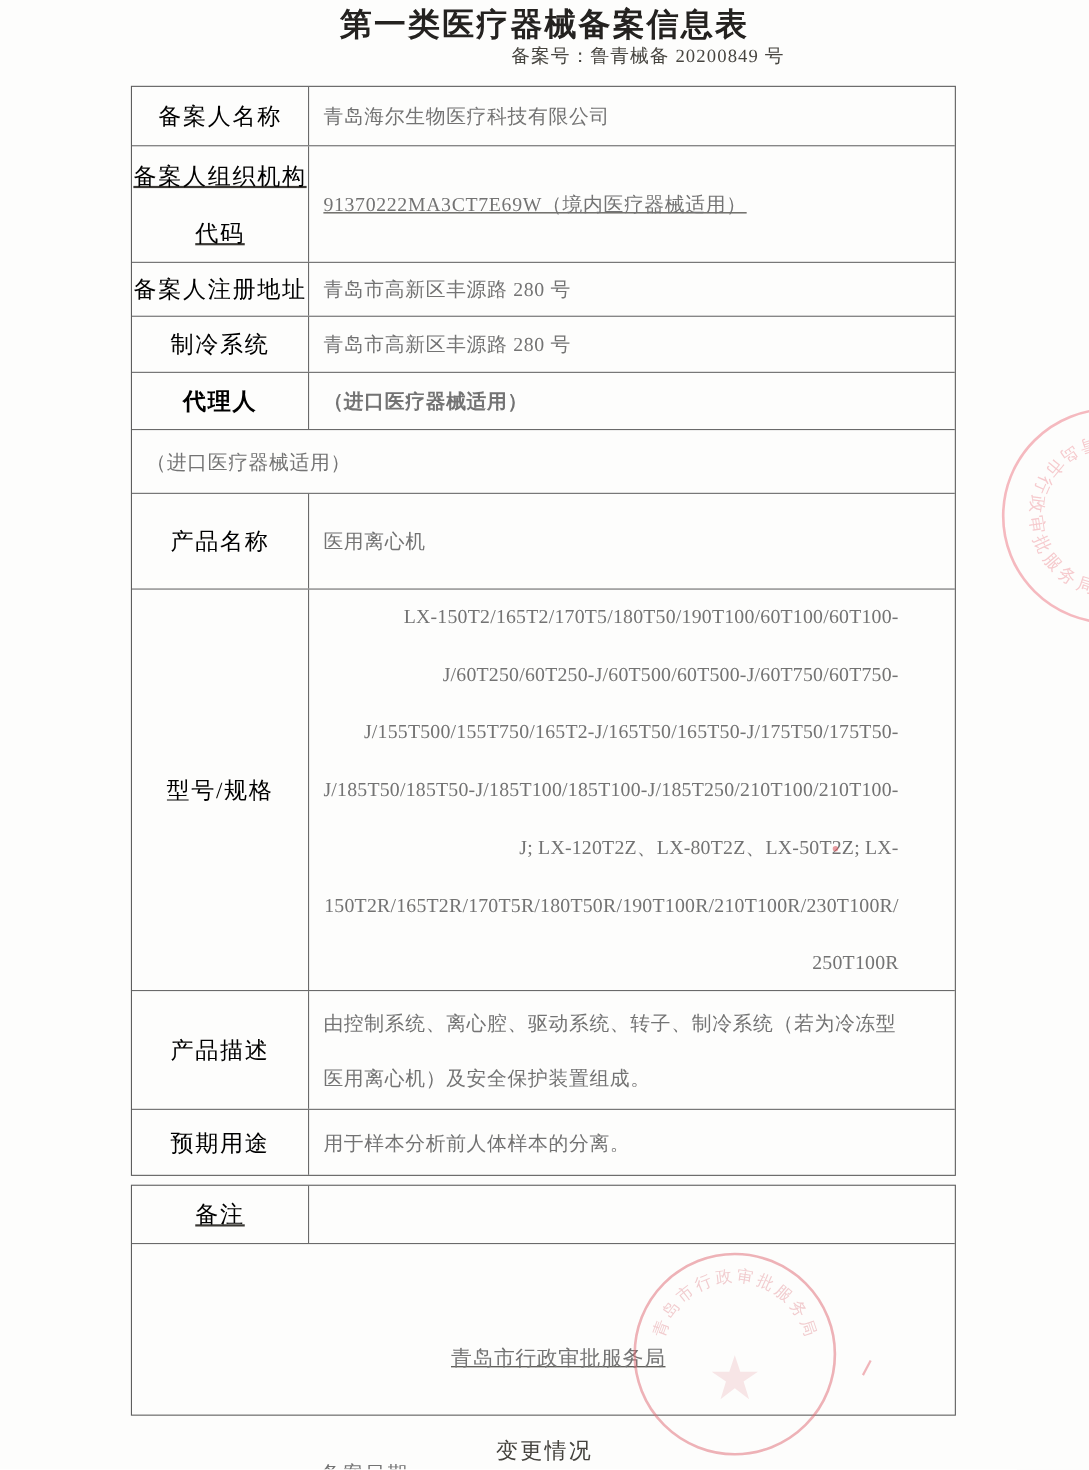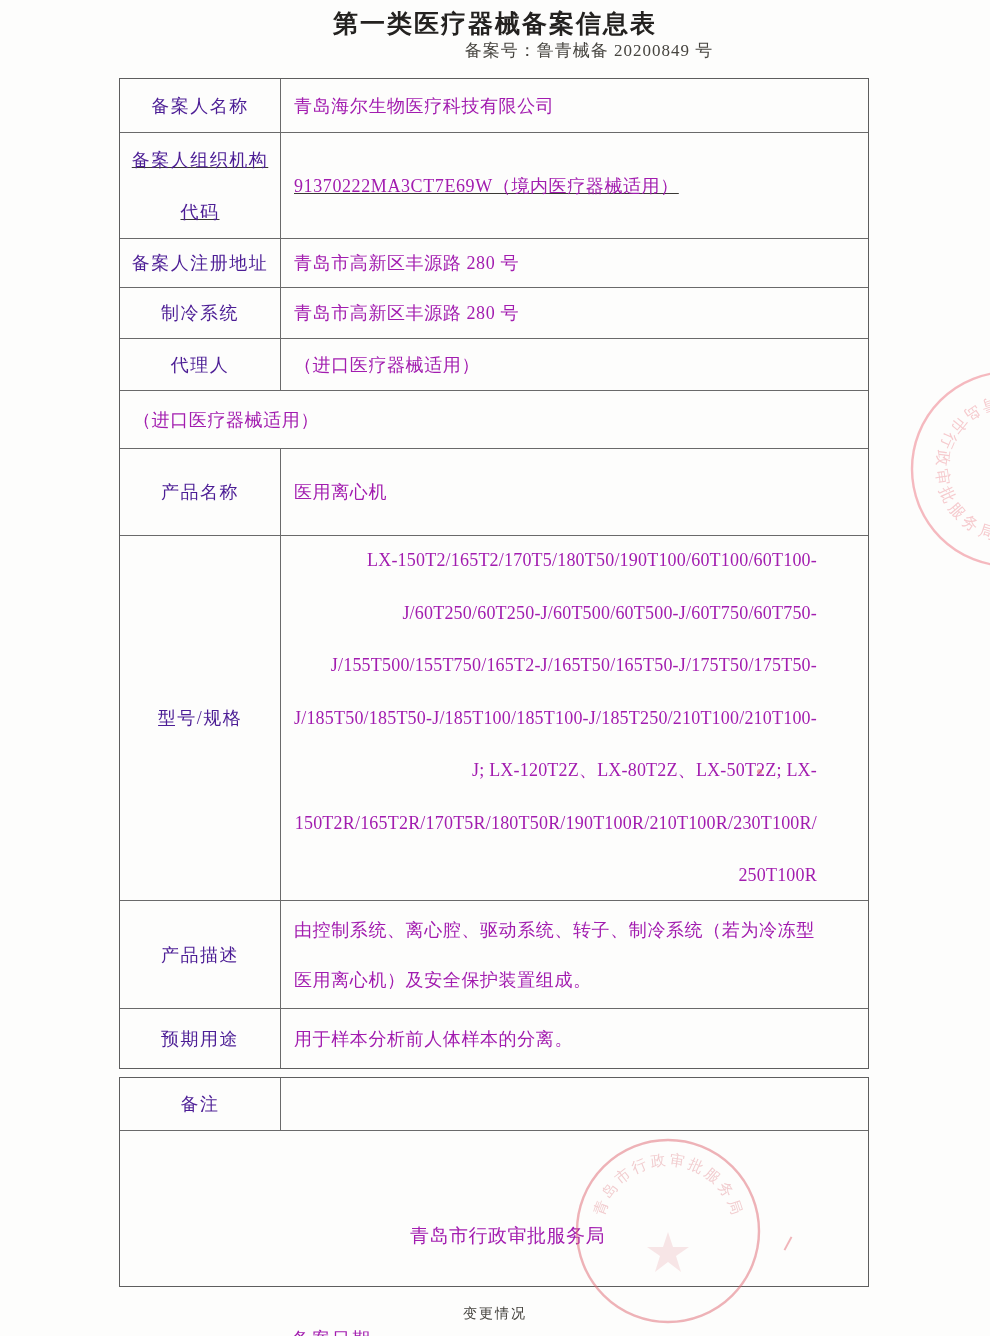--- a/index.html
+++ b/index.html
@@ -10,21 +10,21 @@
     overflow:hidden;
     font-family:"Liberation Serif","DejaVu Serif",serif;
     color:#3a3834;
   }
   
   .title{
     margin-top:7px;
     text-align:center;
     font-family:"Liberation Sans","DejaVu Sans",sans-serif;
     font-weight:700;
-    font-size:25px;
+    font-size:29px;
     letter-spacing:2px;
     color:#242220;
     line-height:33px;
   }
   .regno{
     position:relative;
     left:94px;
     text-align:center;
     font-size:17px;
     letter-spacing:1px;
@@ -34,60 +34,60 @@
   
   .tbl{
     position:relative;
     margin-left:119px;
     width:750px;
     box-sizing:border-box;
     border:1px solid #5e5e5e;
     background:transparent;
   }
   .tbl1{margin-top:16px;}
-  .tbl2{margin-top:8px;}
+  .tbl2{margin-top:8px;text-decoration:underline;}
   .row{
     display:flex;
     border-bottom:1px solid #6a6a6a;
     box-sizing:border-box;
   }
   .row:last-child{border-bottom:none;}
   .lab{
     width:161px;
     flex:0 0 161px;
     box-sizing:border-box;
     border-right:1px solid #6a6a6a;
     display:flex;
     align-items:center;
     justify-content:center;
     text-align:center;
     white-space:pre-line;
-    font-size:18px;
+    font-size:21px;
     letter-spacing:1.5px;
     line-height:52px;
-    color:#4c1d95;
+    color:#000000;
   }
   .val{
     flex:1 1 auto;
     box-sizing:border-box;
     display:flex;
     align-items:center;
     padding:0 14px 0 13px;
     white-space:pre-line;
     font-size:18px;
     letter-spacing:0.6px;
     line-height:30px;
-    color:#a21caf;
+    color:#737373;
   }
   
   .tbl1 .row:nth-child(1){height:54px;}
   .tbl1 .row:nth-child(2){height:106px;text-decoration:underline;}
   .tbl1 .row:nth-child(3){height:49px;}
   .tbl1 .row:nth-child(4){height:51px;}
-  .tbl1 .row:nth-child(5){height:52px;}
+  .tbl1 .row:nth-child(5){height:52px;font-weight:bold;}
   .tbl1 .row:nth-child(6){height:58px;}
   .tbl1 .row:nth-child(7){height:87px;}
   .tbl1 .row:nth-child(8){height:365px;}
   .tbl1 .row:nth-child(9){height:108px;}
   .tbl1 .row:nth-child(10){height:59px;}
   .tbl1 .row:nth-child(8) .val{line-height:52.5px;letter-spacing:0.2px;text-align:right;}
   .tbl1 .row:nth-child(9) .val{line-height:50px;}
   
   .tbl2 .row:nth-child(1){height:53px;}
   .tbl2 .row:nth-child(2){height:155px;}
@@ -105,21 +105,21 @@
   .dateline{
     margin-top:29px;
     margin-left:172px;
     font-size:18px;
     letter-spacing:2px;
   }
   
   .footer{
     margin-top:18px;
     text-align:center;
-    font-size:14px;
+    font-size:20px;
     letter-spacing:2px;
     color:#44423d;
   }
   
   .stamp{position:absolute;pointer-events:none;}
   .stamp-right{left:908px;top:368px;width:202px;height:202px;}
   .stamp-bottom{left:573px;top:1136px;width:190px;height:190px;}
   .red-dot{
     position:absolute;left:757px;top:769px;
     width:5px;height:5px;border-radius:50%;

